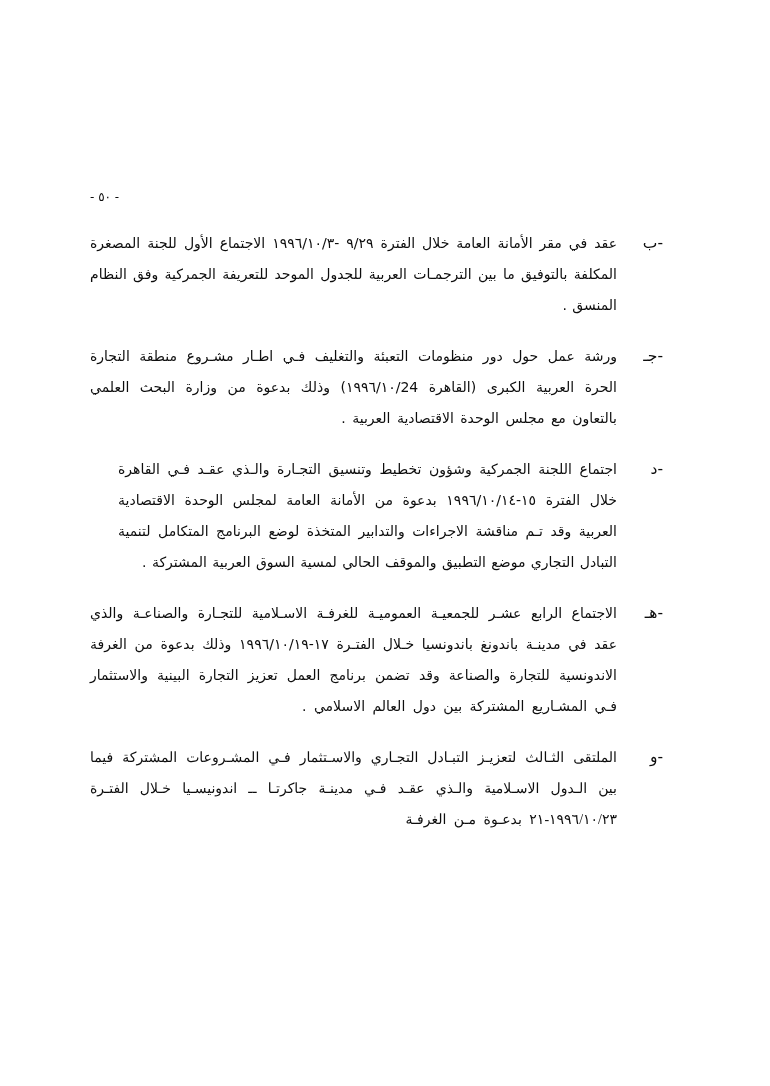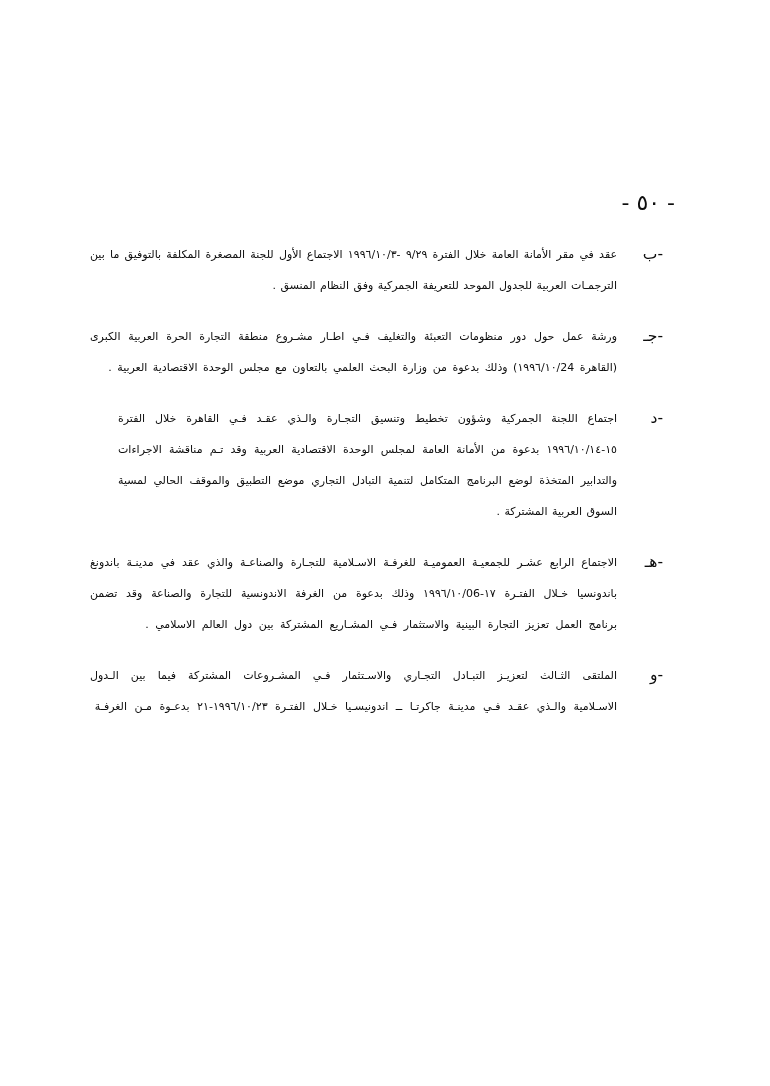--- a/index.html
+++ b/index.html
@@ -18,22 +18,22 @@
   .page {
     position: absolute;
     top: 0;
     right: 0;
     width: 770px;
     height: 1086px;
     box-sizing: border-box;
     padding: 190px 95px 0 90px;
   }
   .page-number {
-    text-align: right;
-    font-size: 22px;
+    text-align: left;
+    font-size: 12px;
     letter-spacing: 1px;
     margin: 0 0 24px 0;
     direction: rtl;
   }
   .item {
     display: flex;
     flex-direction: row;
     align-items: flex-start;
     margin-bottom: 20px;
   }
@@ -50,31 +50,31 @@
   .marker .letter {
     display: inline-block;
     min-width: 18px;
   }
   .marker .dash {
     display: inline-block;
     padding-right: 10px;
   }
   .body-text {
     flex: 1 1 auto;
-    font-size: 11px;
+    font-size: 14px;
     line-height: 31px;
     text-align: justify;
     text-justify: inter-word;
     word-spacing: 0.5px;
   }
   .item-b .body-text { word-spacing: 1px; }
   .item-c .body-text { word-spacing: 2px; }
   .item-d .body-text { word-spacing: 1px; margin-left: 28px; }
   .item-e .body-text { word-spacing: 3px; }
-  .item-w .body-text { word-spacing: 4px; }
+  .item-w .body-text { word-spacing: 4px; font-family: Liberation Serif, serif; }
 </style>
 </head>
 <body>
 
 <div class="page">
 
   <div class="page-number">- ٥٠ -</div>
 
   <div class="item item-b">
     <div class="marker">
@@ -94,21 +94,21 @@
     <div class="marker">
       <span class="dash">-</span><span class="letter">د</span>
     </div>
     <div class="body-text">اجتماع اللجنة الجمركية وشؤون تخطيط وتنسيق التجـارة والـذي عقـد فـي القاهرة خلال الفترة ١٥-١٩٩٦/١٠/١٤ بدعوة من الأمانة العامة لمجلس الوحدة الاقتصادية العربية وقد تـم مناقشة الاجراءات والتدابير المتخذة لوضع البرنامج المتكامل لتنمية التبادل التجاري موضع التطبيق والموقف الحالي لمسية السوق العربية المشتركة .</div>
   </div>
 
   <div class="item item-e">
     <div class="marker">
       <span class="dash">-</span><span class="letter">هـ</span>
     </div>
-    <div class="body-text">الاجتماع الرابع عشـر للجمعيـة العموميـة للغرفـة الاسـلامية للتجـارة والصناعـة والذي عقد في مدينـة باندونغ باندونسيا خـلال الفتـرة ١٧-١٩٩٦/١٠/06 وذلك بدعوة من الغرفة الاندونسية للتجارة والصناعة وقد تضمن برنامج العمل تعزيز التجارة البينية والاستثمار فـي المشـاريع المشتركة بين دول العالم الاسلامي .</div>
+    <div class="body-text">الاجتماع الرابع عشـر للجمعيـة العموميـة للغرفـة الاسـلامية للتجـارة والصناعـة والذي عقد في مدينـة باندونغ باندونسيا خـلال الفتـرة ١٧-١٩٩٦/١٠/١٩ وذلك بدعوة من الغرفة الاندونسية للتجارة والصناعة وقد تضمن برنامج العمل تعزيز التجارة البينية والاستثمار فـي المشـاريع المشتركة بين دول العالم الاسلامي .</div>
   </div>
 
   <div class="item item-w">
     <div class="marker">
       <span class="dash">-</span><span class="letter">و</span>
     </div>
     <div class="body-text">الملتقى الثـالث لتعزيـز التبـادل التجـاري والاسـتثمار فـي المشـروعات المشتركة فيما بين الـدول الاسـلامية والـذي عقـد فـي مدينـة جاكرتـا ــ اندونيسـيا خـلال الفتـرة ١٩٩٦/١٠/٢٣-٢١ بدعـوة مـن الغرفـة</div>
   </div>
 
 </div>

